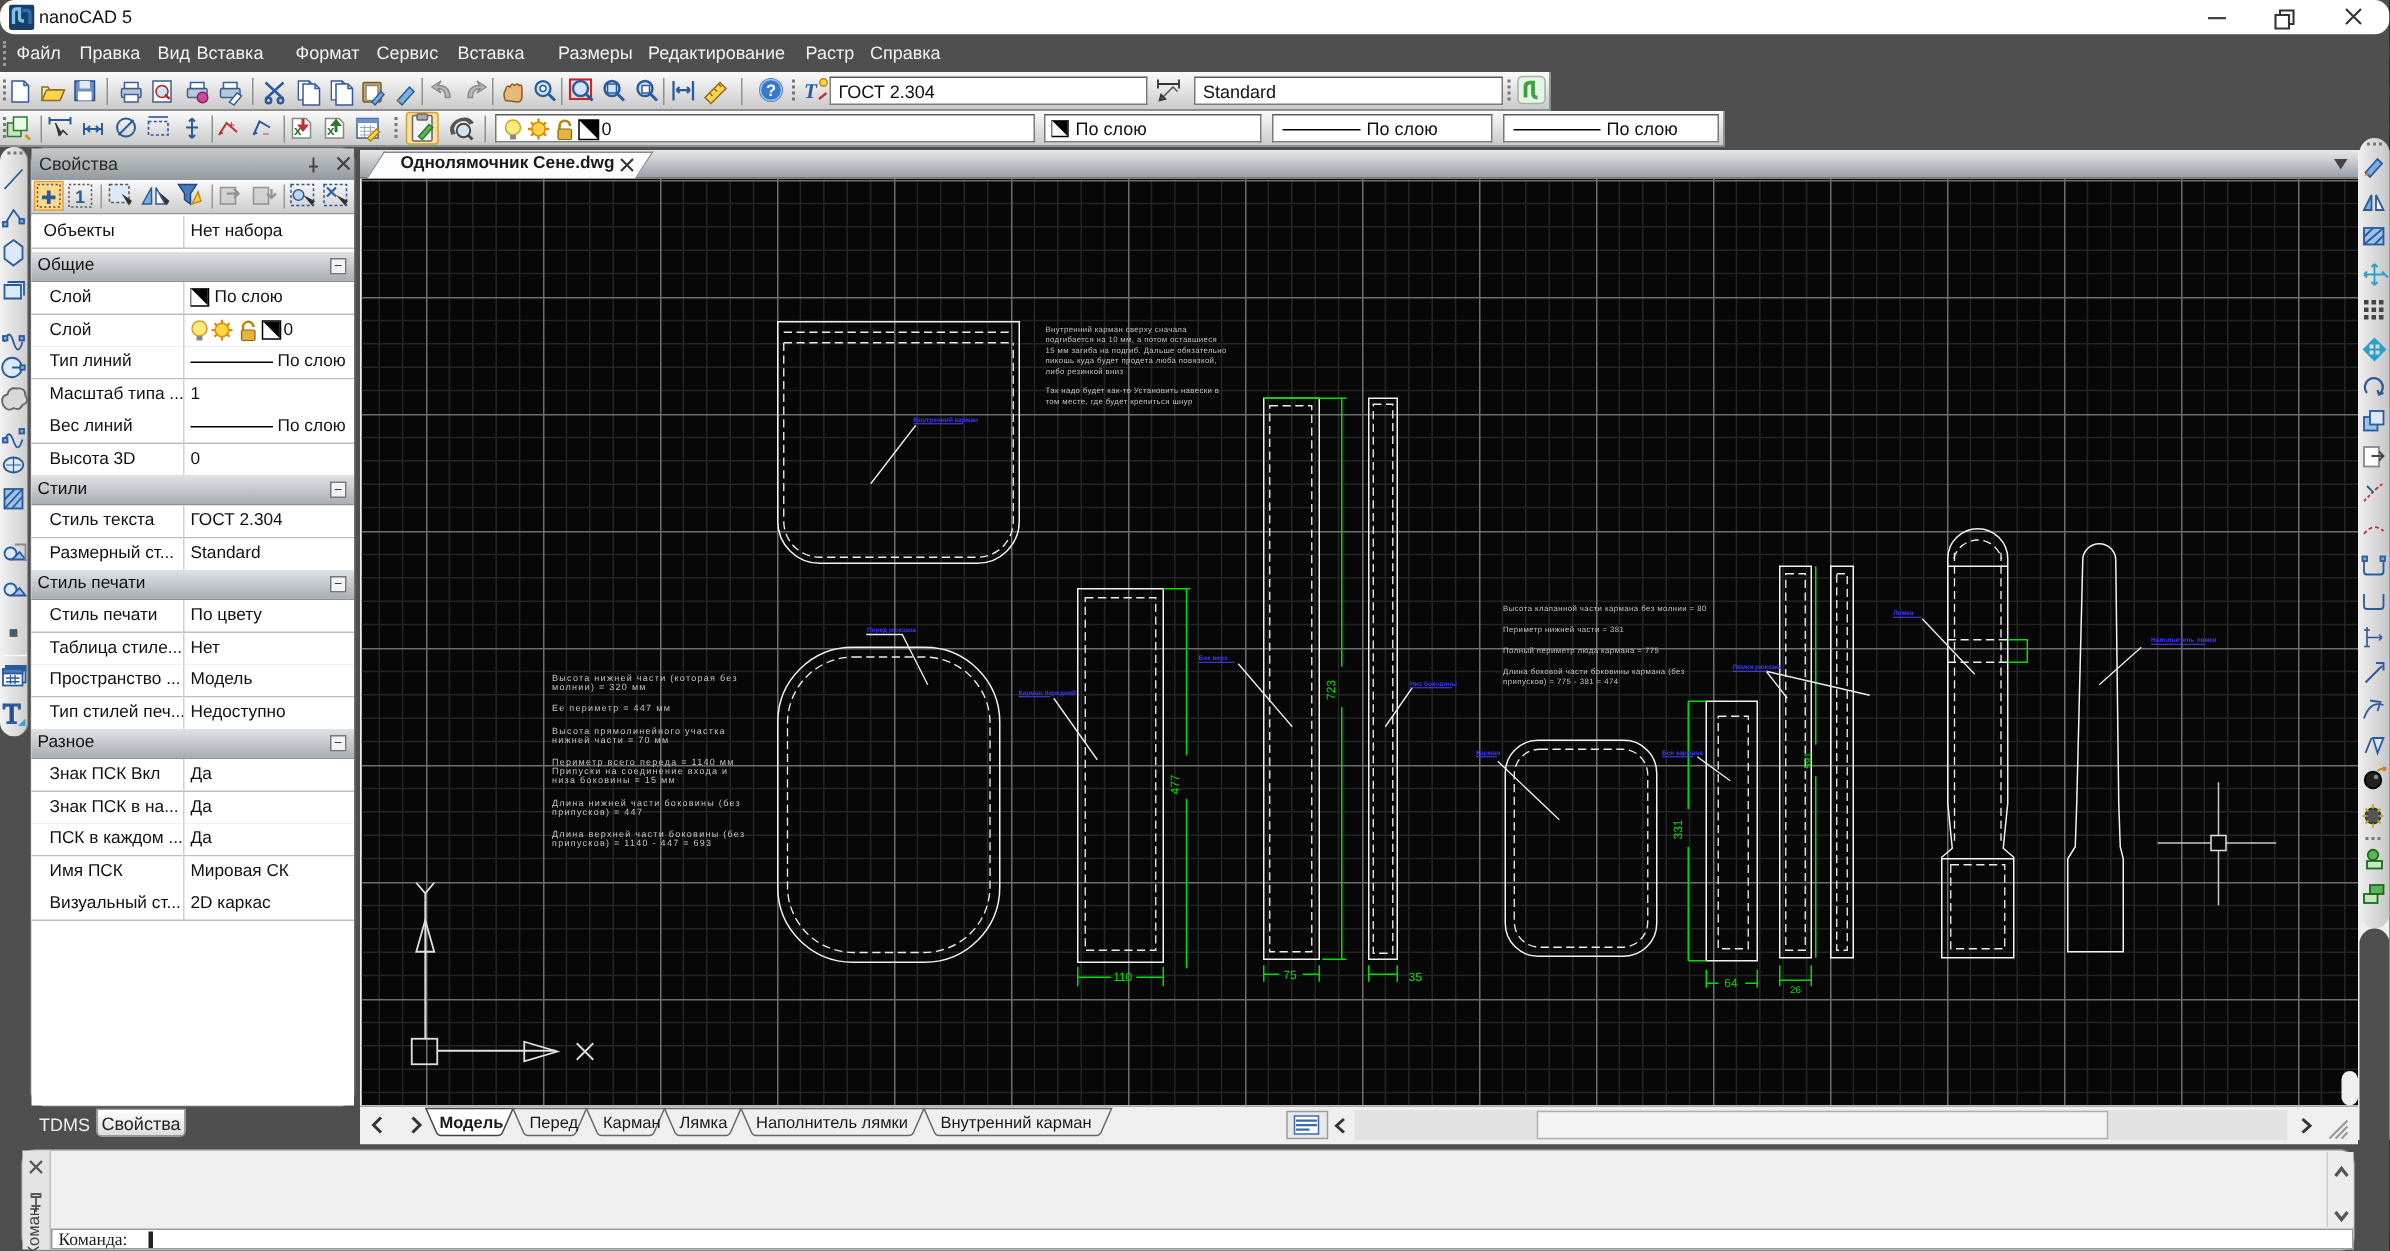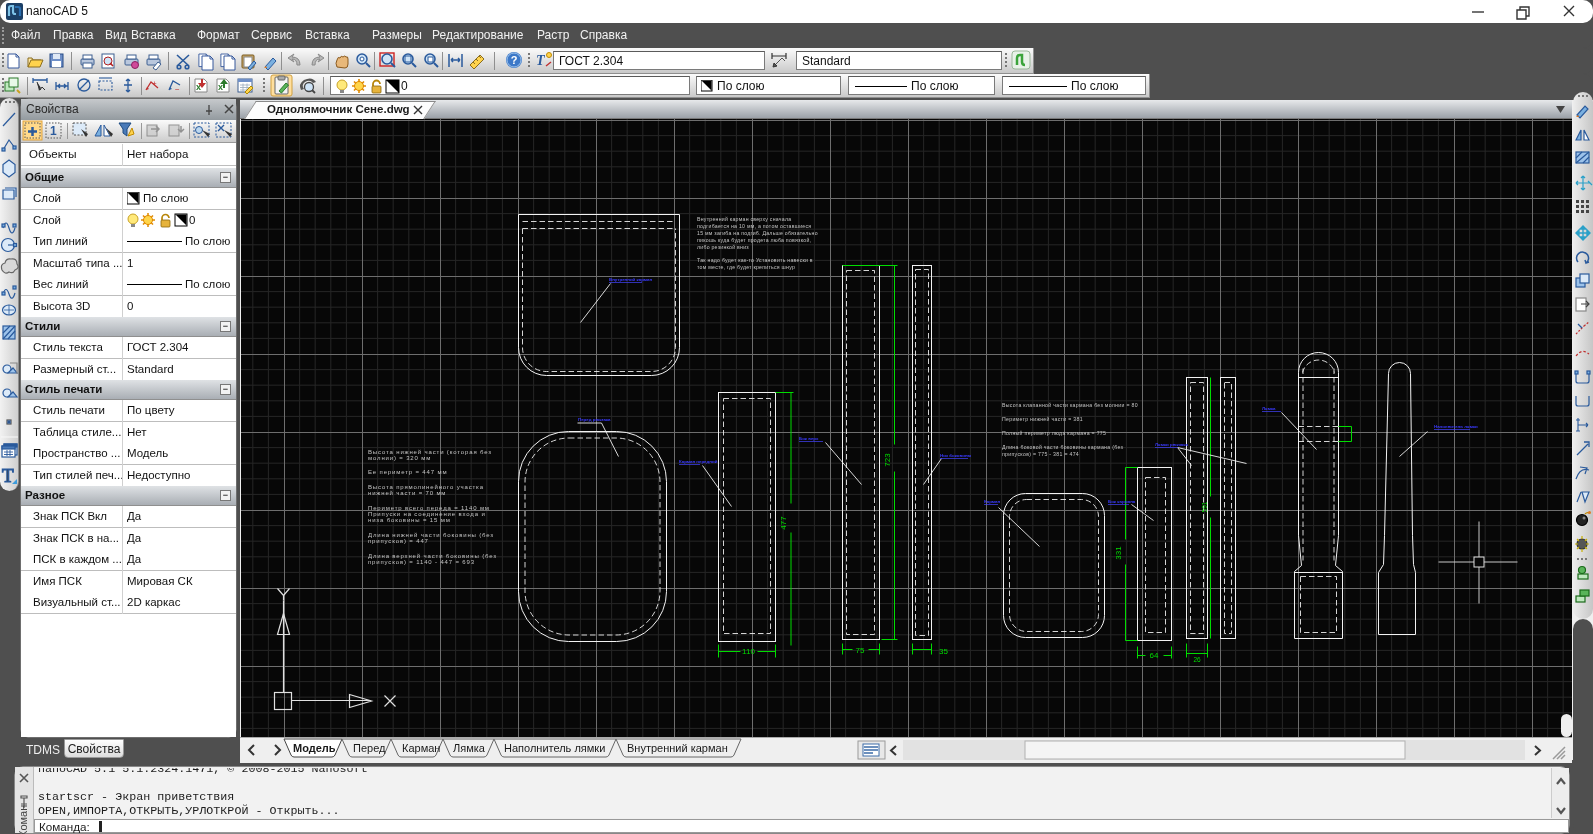--- a/index.html
+++ b/index.html
@@ -24,33 +24,33 @@
 
 #righttb { left:1573px; top:92px; width:20px; height:527px; background:linear-gradient(90deg,#ededed,#c6c6c6); }
 
 #props { left:20px; top:98px; width:217px; height:640px; background:#fff; border:1px solid #6e6e6e; }
 #phead { position:absolute; left:0; top:0; width:215px; height:21px; background:linear-gradient(#c6c9cc,#939a9f); color:#2b2b2b; font-size:12px; }
 #ptool { position:absolute; left:0; top:21px; width:215px; height:23px; background:linear-gradient(#fafafa,#cf1cf1c); background:linear-gradient(#fafafa,#cccccc); border-bottom:1px solid #999; }
 .prow { position:absolute; left:0; width:215px; height:22px; font-size:11.5px; color:#111; border-bottom:1px solid #bdbdbd; background:#fff; }
 .prow .lab { position:absolute; left:12px; top:4px; }
 .prow .val { position:absolute; left:106px; top:4px; }
 .prow .vline { position:absolute; left:101px; top:0; width:1px; height:22px; background:#d0d0d0; }
-.pgroup { position:absolute; left:0; width:215px; height:20px; background:linear-gradient(#dfe2e5,#a9aeb4); font-size:11.5px; font-weight:bold; color:#111; border-bottom:1px solid #8f8f8f; }
+.pgroup { position:absolute; left:0; width:215px; height:20px; background:linear-gradient(#dfe2e5,#a9aeb4); font-size:11.5px; font-weight:normal; color:#111; border-bottom:1px solid #8f8f8f; }
 .pgroup .gl { position:absolute; left:4px; top:3px; }
 .pgroup .minus { position:absolute; right:5px; top:4px; width:11px; height:11px; background:#f2f2f2; border:1px solid #777; font-size:9px; line-height:9px; text-align:center; color:#333; }
 
 #docwin { left:240px; top:100px; width:1588px; height:660px; background:#efefef; }
 #tabstrip { position:absolute; left:0; top:0; width:1332px; height:19px; background:linear-gradient(#e7e9eb,#9ba1a8); border-bottom:1px solid #777; }
 #doctab { position:absolute; left:10px; top:1px; width:180px; height:18px; background:#fdfdfd; border:1px solid #8a8a8a; border-bottom:none; transform:skewX(-33deg); }
 #doctabtxt { position:absolute; left:27px; top:3px; font-size:11.5px; font-weight:bold; color:#1a1a1a; }
 #bottombar { position:absolute; left:0; top:637px; width:1332px; height:23px; background:#eeeeee; border-top:1px solid #aaa; font-size:11px; color:#222; }
 
 #cmdwin { left:14px; top:766px; width:1556px; height:68px; background:#f0f0f0; border:1px solid #888; }
 #cmdtext { position:absolute; left:19px; top:1px; width:1517px; height:50px; background:#f2f2f2; font-family:"Liberation Mono", monospace; font-size:11.7px; color:#1c1c1c; overflow:hidden; }
-#cmdinput { position:absolute; left:19px; top:52px; width:1535px; height:14px; background:#fff; border:1px solid #999; font-family:Liberation Sans, sans-serif; font-size:11.7px; color:#1c1c1c; }
+#cmdinput { position:absolute; left:19px; top:52px; width:1535px; height:14px; background:#fff; border:1px solid #999; font-family:Liberation Serif, serif; font-size:11.7px; color:#1c1c1c; }
 #cmdbar { position:absolute; left:0; top:0; width:19px; height:66px; background:#e4e4e4; border-right:1px solid #bbb; }
 #cmdscroll { position:absolute; left:1536px; top:1px; width:18px; height:50px; background:#ededed; border-left:1px solid #ccc; }
 </style>
 </head>
 <body>
 <div class="abs" id="titlebar">
   <svg style="position:absolute;left:6px;top:3px" width="17" height="17" viewBox="0 0 17 17">
     <rect x="0" y="0" width="17" height="17" rx="2" fill="#1b3f66"></rect>
     <path d="M3,13 V5 q0,-2 2,-2 h2 v6 q0,2 2,2 h1" stroke="#7ec3e8" stroke-width="2.2" fill="none"></path>
     <path d="M9,4 h3 q2,0 2,2 v7" stroke="#2a6fb0" stroke-width="2.2" fill="none"></path>
@@ -864,25 +864,20 @@
 <div class="abs" style="left:1573px;top:619px;width:20px;height:215px;background:#4f4f4f"></div>
 <div class="abs" style="left:1561px;top:714px;width:11px;height:23px;background:#efefef"></div>
 <div class="abs" id="cmdwin">
   <div id="cmdbar">
     <svg style="position:absolute;left:3px;top:5px" width="13" height="40" viewBox="0 0 13 40">
       <path d="M2,2 l8,8 M10,2 l-8,8" stroke="#555" stroke-width="1.6"></path>
       <path d="M6,26 v6 M3,32 h6 M6,32 v4 M3,26 h6 v-2 h-6 z" stroke="#555" stroke-width="1.2" fill="none"></path>
     </svg>
     <div style="position:absolute;left:2px;top:44px;width:14px;height:26px;font-size:11px;color:#444;writing-mode:vertical-rl;transform:rotate(180deg)">Коман</div>
   </div>
-  <div id="cmdtext">
-    <div style="position:absolute;left:4px;top:-6px">nanoCAD 5.1 5.1.2324.1471, © 2008-2015 Nanosoft</div>
-    <div style="position:absolute;left:4px;top:22px">startscr - Экран приветствия</div>
-    <div style="position:absolute;left:4px;top:36px">OPEN,ИМПОРТА,ОТКРЫТЬ,УРЛОТКРОЙ - Открыть...</div>
-  </div>
   <div id="cmdscroll">
     <svg style="position:absolute;left:2px;top:6px" width="14" height="42" viewBox="0 0 14 42">
       <path d="M3,10 l4,-5 l4,5" stroke="#555" stroke-width="2.2" fill="none"></path>
       <path d="M3,34 l4,5 l4,-5" stroke="#555" stroke-width="2.2" fill="none"></path>
     </svg>
   </div>
   <div id="cmdinput">
     <span style="position:absolute;left:4px;top:0">Команда:</span>
     <div style="position:absolute;left:64px;top:1px;width:3px;height:11px;background:#222"></div>
   </div>

